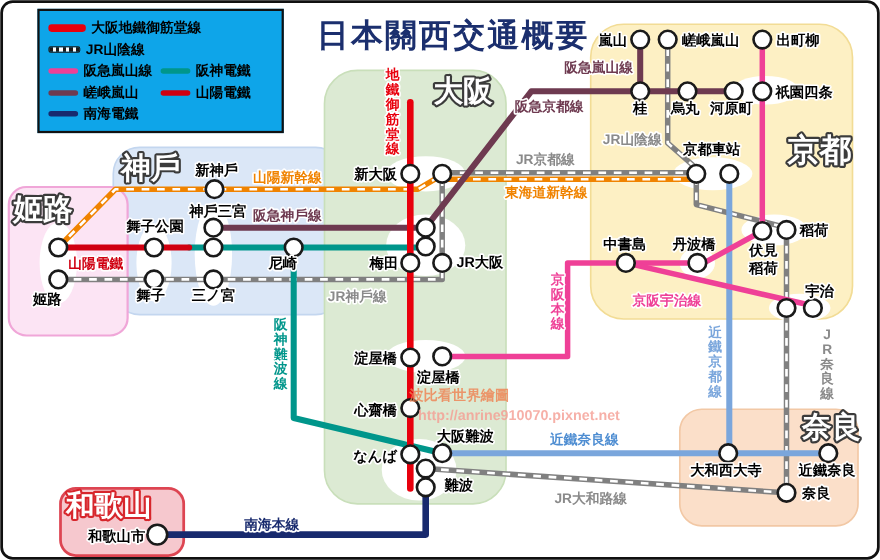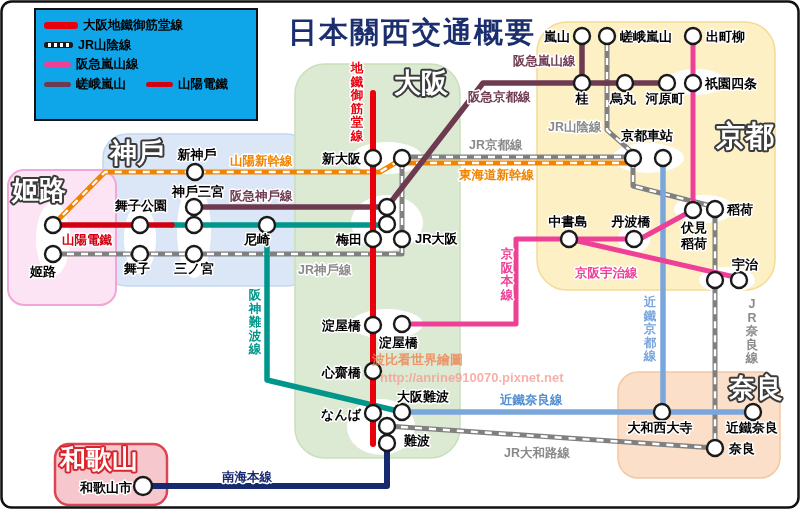--- a/index.html
+++ b/index.html
@@ -225,27 +225,35 @@
     <span class="li">
       <i class="sw rail"></i>
       <b>JR山陰線</b>
     </span>
   </div>
   <div class="lrow">
     <span class="li">
       <i class="sw" style="background:#ef4097"></i>
       <b>阪急嵐山線</b>
     </span>
+    <span class="li">
+      <i class="sw" style="background:#00968b"></i>
+      <b>阪神電鐵</b>
+    </span>
   </div>
   <div class="lrow">
     <span class="li">
       <i class="sw" style="background:#6e3a50"></i>
       <b>嵯峨嵐山</b>
     </span>
     <span class="li">
       <i class="sw" style="background:#d00011"></i>
       <b>山陽電鐵</b>
     </span>
   </div>
   <div class="lrow">
+    <span class="li">
+      <i class="sw" style="background:#182a6e"></i>
+      <b>南海電鐵</b>
+    </span>
   </div>
 </div>
 </div>
 
 </body></html>

